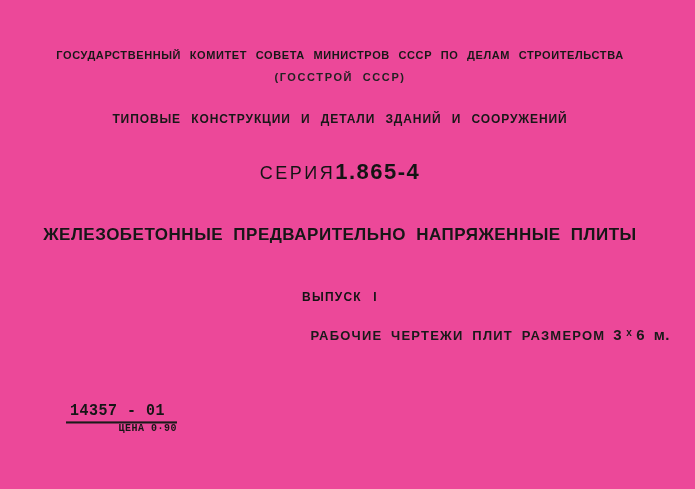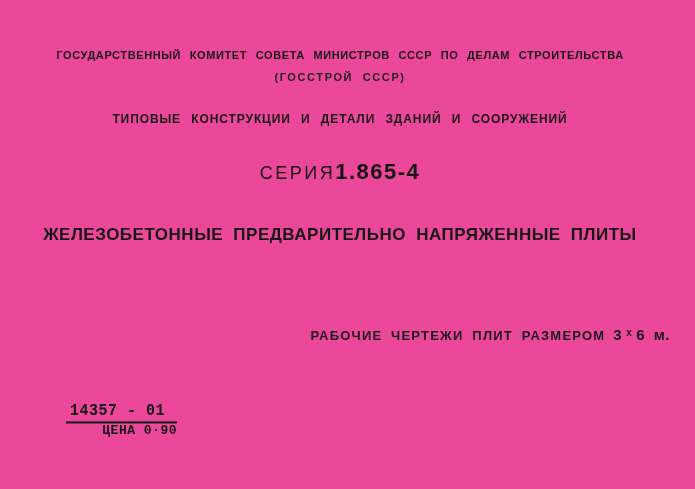--- a/index.html
+++ b/index.html
@@ -117,21 +117,21 @@
   }
   .stamp-code {
     display: inline-block;
     font-size: 15px;
     letter-spacing: 0.5px;
     border-bottom: 2px solid #1a1a1a;
     padding: 0 12px 1px 4px;
     transform: scaleY(1.05);
   }
   .stamp-price {
-    font-size: 13px;
+    font-size: 10px;
     letter-spacing: 0.5px;
     margin-top: 0px;
     transform: scaleY(1.05);
   }
 </style>
 </head>
 <body>
 
 <div class="page">
 
@@ -141,20 +141,21 @@
 
   <div class="center-line committee-sub">(ГОССТРОЙ СССР)</div>
 
   <div class="center-line series-line">
     <span class="series-label">СЕРИЯ</span><span class="series-number">1.865-4</span>
   </div>
 
   <div class="center-line title-line-1">ЖЕЛЕЗОБЕТОННЫЕ ПРЕДВАРИТЕЛЬНО НАПРЯЖЕННЫЕ ПЛИТЫ</div>
 
 
+  <div class="center-line issue-line">ВЫПУСК I</div>
 
   <div class="center-line subtitle-line">
     <span>РАБОЧИЕ ЧЕРТЕЖИ ПЛИТ РАЗМЕРОМ</span><span class="subtitle-dims"><span>3</span><span class="dim-x">х</span><span>6 м.</span></span>
   </div>
 
   <div class="stamp">
     <div class="stamp-code">14357 - 01</div>
     <div class="stamp-price">ЦЕНА 0·90</div>
   </div>
 

